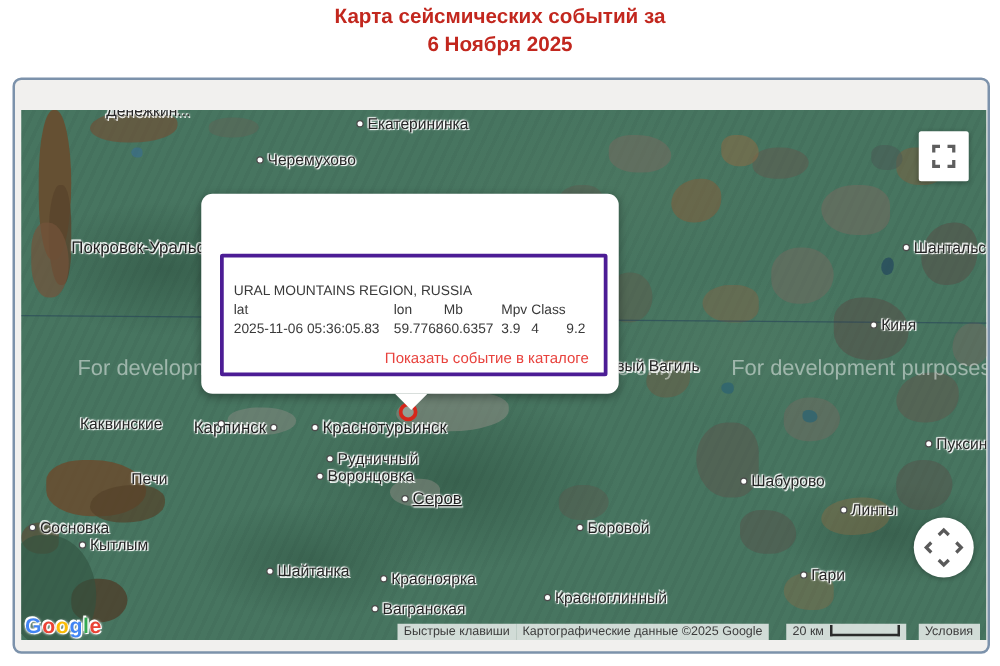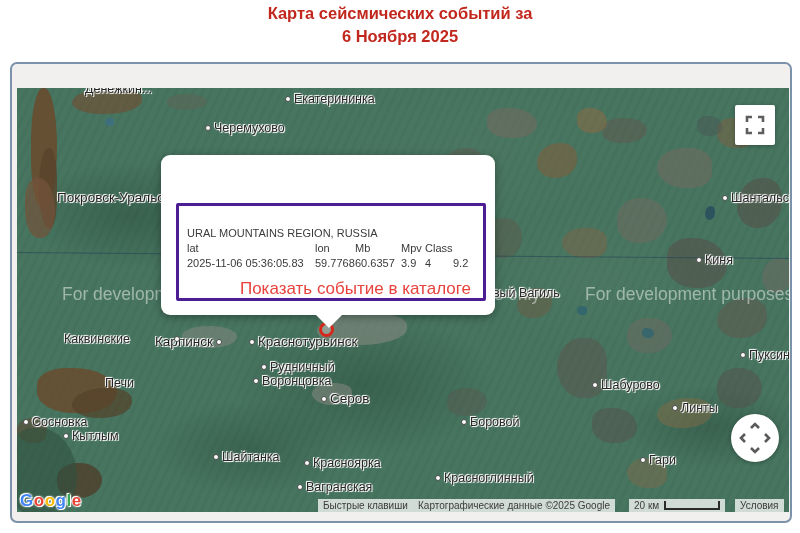--- a/index.html
+++ b/index.html
@@ -29,21 +29,21 @@
   .pdot{width:4px;height:4px;border:1.5px solid #4b4b4b;background:#fdfdfd;border-radius:50%;flex:none;}
   .marker{position:absolute;left:302px;top:234px;width:9px;height:9px;border:3.5px solid #d6271b;
     border-radius:50%;background:rgba(255,255,255,.25);z-index:5;cursor:pointer;}
   .popup{position:absolute;left:144px;top:67px;width:334px;height:160px;background:#fff;
     border-radius:9px;box-shadow:0 2px 8px rgba(0,0,0,.35);z-index:10;}
   .popup-tail{position:absolute;left:155px;top:160px;width:0;height:0;
     border-left:13px solid transparent;border-right:13px solid transparent;border-top:13px solid #fff;}
   .databox{position:absolute;left:15px;top:48px;width:288px;height:52px;border:3px solid #4c1d95;
     border-radius:2px;padding:20px 8px;font-size:11px;color:#3a3a3a;line-height:15px;}
   .tgrid{display:grid;grid-template-columns:128px 40px 46px 24px 28px 34px;}
-  .popup-link{position:absolute;right:24px;top:124px;font-size:17px;color:#e8423d;cursor:pointer;}
+  .popup-link{position:absolute;right:24px;top:124px;font-size:12px;color:#e8423d;cursor:pointer;}
   .fsbtn{position:absolute;left:718px;top:17px;width:40px;height:40px;background:#fff;border-radius:2px;
     box-shadow:0 1px 4px rgba(0,0,0,.3);z-index:11;display:flex;align-items:center;justify-content:center;cursor:pointer;}
   .panbtn{position:absolute;left:714px;top:326px;width:48px;height:48px;background:#fff;border-radius:50%;
     box-shadow:0 1px 4px rgba(0,0,0,.3);z-index:11;display:flex;align-items:center;justify-content:center;cursor:pointer;}
   .footer{position:absolute;left:0;top:411px;width:772px;height:13px;z-index:12;font-size:10px;color:#3c3c3c;}
   .chip{position:absolute;height:13px;line-height:13px;background:rgba(248,248,248,.78);padding:0 5px;white-space:nowrap;}
   .scalebar{display:inline-block;width:52px;height:7px;margin-left:5px;vertical-align:-1px;
     border-left:2px solid #2b2b2b;border-right:2px solid #2b2b2b;border-bottom:2px solid #2b2b2b;}
   .glogo{position:absolute;left:3px;top:403px;z-index:12;font-size:17px;font-weight:bold;letter-spacing:.5px;
     text-shadow:0 0 2px #fff,0 0 2px #fff,0 0 3px #fff,1px 1px 0 #fff,-1px -1px 0 #fff;cursor:pointer;}
@@ -142,21 +142,21 @@
           <span>Краснотурьинск</span>
         </div>
         <div class="map-label" style="left: 244px; top: 272px;">
           <span class="pdot"></span>
           <span>Рудничный</span>
         </div>
         <div class="map-label" style="left: 236px; top: 286px;">
           <span class="pdot"></span>
           <span>Воронцовка</span>
         </div>
-        <div class="map-label big" style="left: 304px; top: 303px;">
+        <div class="map-label big" style="left: 304px; top: 303px; text-decoration: underline;">
           <span class="pdot"></span>
           <span>Серов</span>
         </div>
         <div class="map-label" style="left: 47px; top: 244px; gap: 44px;">
           <span>Каквинские</span>
           <span class="pdot"></span>
         </div>
         <div class="map-label" style="left: 88px; top: 270px; margin-top: 18px;">
           <span>Печи</span>
         </div>

